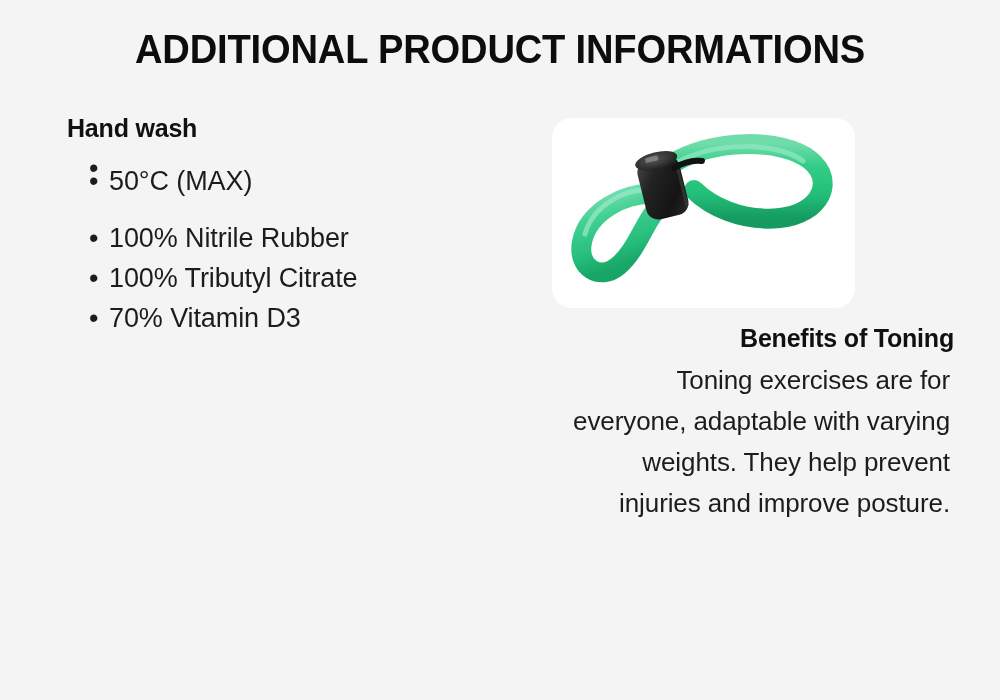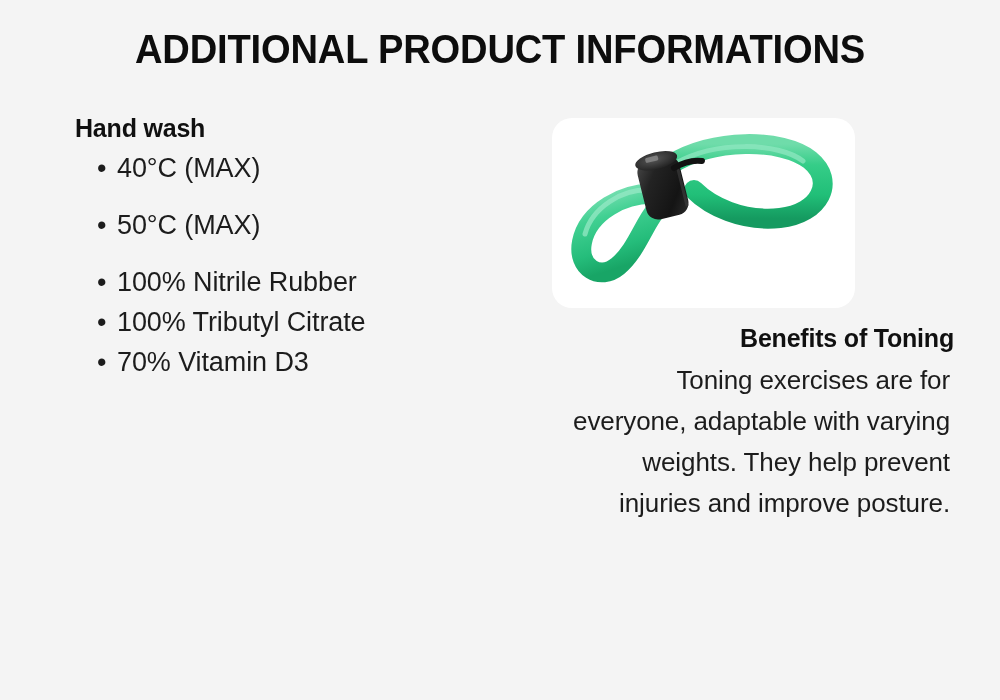--- a/index.html
+++ b/index.html
@@ -37,21 +37,21 @@
     line-height: 50px;
     color: #0d0d0d;
     transform: scaleX(0.93);
     transform-origin: 50% 50%;
     white-space: nowrap;
   }
 
   
   .left-col {
     position: absolute;
-    left: 75px;
+    left: 67px;
     top: 112px;
     width: 440px;
   }
 
   .right-col {
     position: absolute;
     left: 552px;
     top: 118px;
     width: 400px;
   }
@@ -146,21 +146,20 @@
 
   <div class="title">ADDITIONAL PRODUCT INFORMATIONS</div>
 
   <div class="left-col">
 
     <div class="spec-group">
       <div class="spec-heading">Hand wash</div>
       <ul class="spec-list">
         <li class="spec-item">
           <span class="spec-bullet">•</span>
-          <span>40°C (MAX)</span>
         </li>
       </ul>
     </div>
 
     <div class="spec-group">
       <ul class="spec-list">
         <li class="spec-item">
           <span class="spec-bullet">•</span>
           <span>50°C (MAX)</span>
         </li>

